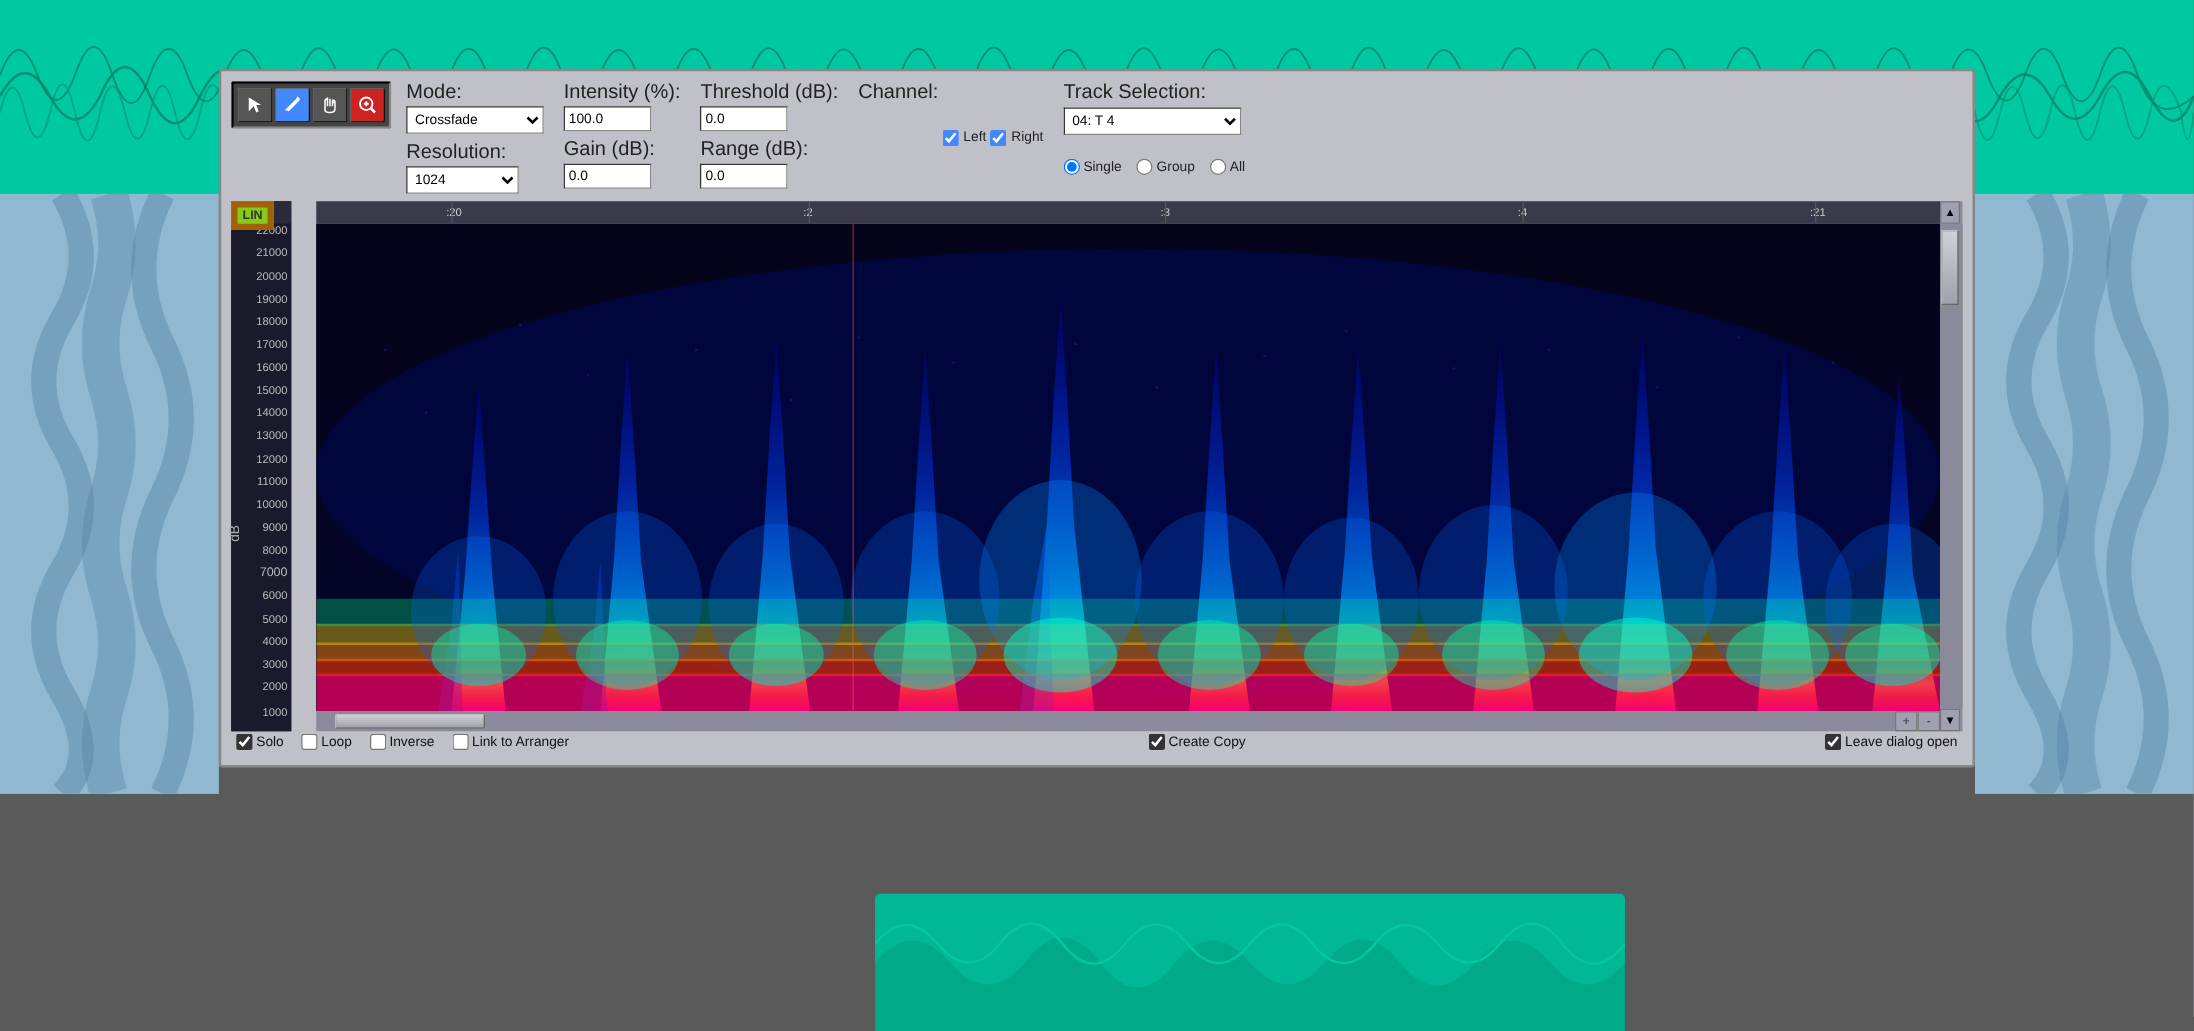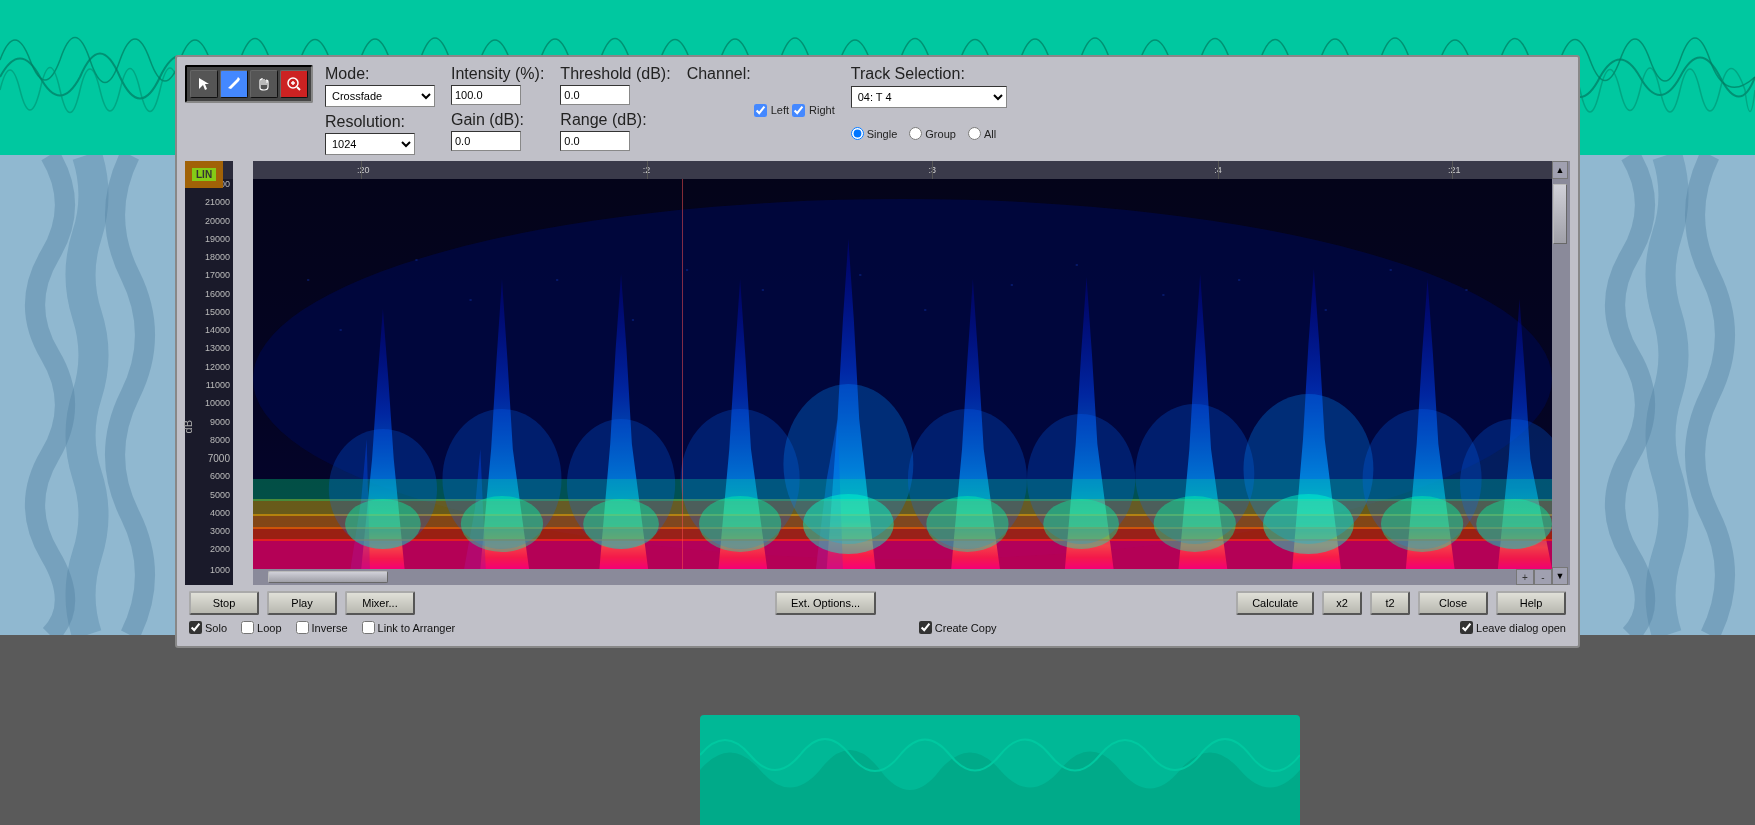--- a/index.html
+++ b/index.html
@@ -215,21 +215,21 @@
       cursor: pointer;
       border-radius: 2px;
       white-space: nowrap;
       min-width: 110px;
     }
     .lin-badge {
       position: absolute;
       top: 0;
       left: 0;
       background: #84cc16;
-      border: 7px solid #a16207;
+      border: 5px solid #a16207;
       padding: 1px 4px;
       font-size: 10px;
       font-weight: bold;
       color: #333;
       z-index: 10;
     }
     .time-ruler {
       height: 18px;
       background: #3a3a4a;
       display: flex;
@@ -466,21 +466,21 @@
         </label>
         <label class="channel-checkbox">
           <input type="checkbox" checked="" style=""> 
             <span>Right</span>
         </label>
       </div>
 
       <div class="track-section">
         <span class="field-label">Track Selection:</span>
         <div style="display:flex;align-items:center;gap:2px;">
-          <select class="field-select" style="width:156px;">
+          <select class="field-select" style="width:142px;">
             <option>04: T  4</option>
           </select>
         </div>
         <div class="radio-group" style="margin-top:16px;">
           <label class="radio-item">
             <input type="radio" name="sel" checked="" style=""> 
               <span>Single</span>
           </label>
           <label class="radio-item">
             <input type="radio" name="sel" style=""> 
@@ -669,33 +669,20 @@
           <div style="flex:1;background:#8a8a9a;position:relative;">
             <div style="position:absolute;top:5px;left:1px;width:14px;height:60px;background:linear-gradient(180deg,#d0d0d8,#a0a0a8);border:1px outset #bbb;"></div>
           </div>
           <div class="vscroll-btn">▼</div>
 
         </div>
       </div>
     </div>
   </div>
 
-  <div class="bottom-toolbar">
-    <button class="bottom-btn">Stop</button>
-    <button class="bottom-btn">Play</button>
-    <button class="bottom-btn">Mixer...</button>
-    <div class="bottom-spacer"></div>
-    <button class="bottom-btn">Ext. Options...</button>
-    <div class="bottom-spacer"></div>
-    <button class="bottom-btn">Calculate</button>
-    <button class="bottom-btn" style="min-width:40px;padding:4px 8px;">x2</button>
-    <button class="bottom-btn" style="min-width:40px;padding:4px 8px;">t2</button>
-    <button class="bottom-btn">Close</button>
-    <button class="bottom-btn">Help</button>
-  </div>
 
   <div class="checks-row">
     <label class="check-item">
       <input type="checkbox" checked="" class="checked-x" style="">
       <span>Solo</span>
     </label>
     <label class="check-item">
       <input type="checkbox" style="">
       <span>Loop</span>
     </label>

